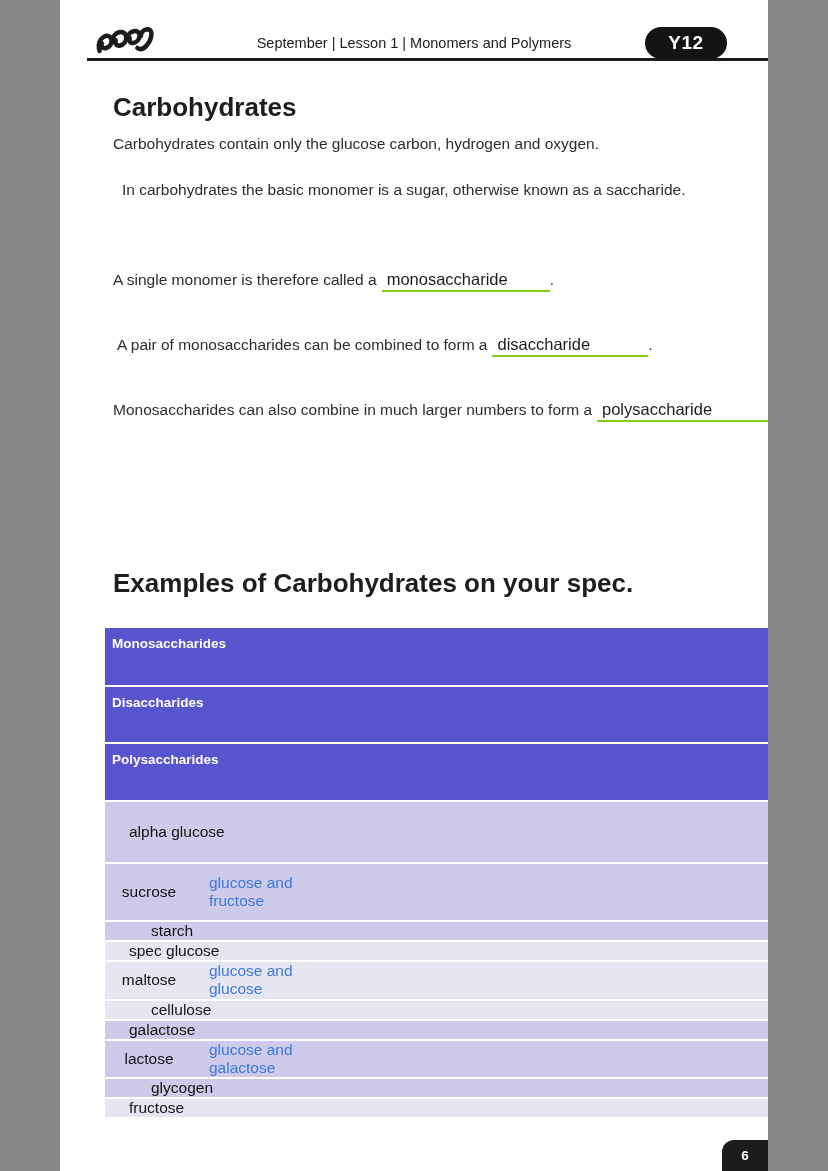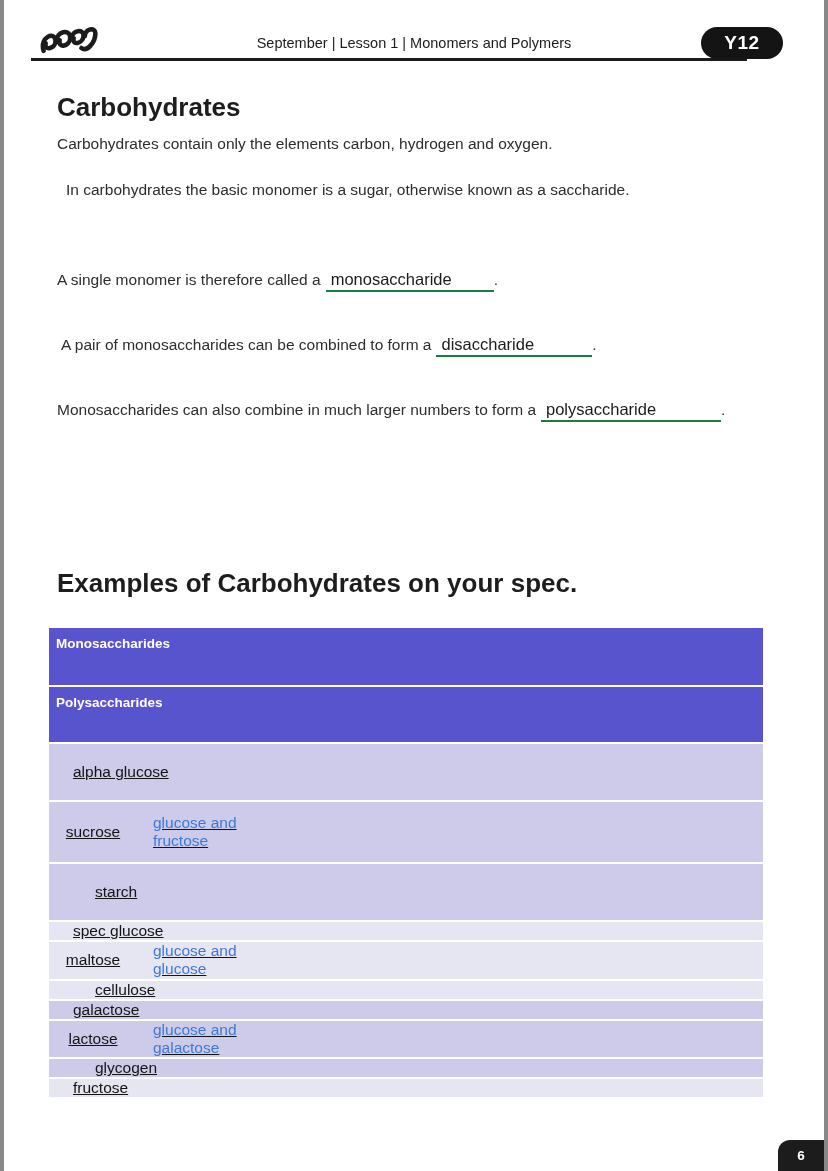--- a/index.html
+++ b/index.html
@@ -1,19 +1,19 @@
 <!DOCTYPE html>
 <html><head>
 <meta charset="utf-8">
 <style>
   * { margin:0; padding:0; box-sizing:border-box; }
   html,body { background:#888; }
   .page {
     position:relative;
-    width:820px; height:1171px;
+    width:708px; height:1171px;
     background:#ffffff;
     margin:0 auto;
     font-family:"Liberation Sans", sans-serif;
     color:#2d2d2d;
     overflow:hidden;
   }
 
   
   .logo { position:absolute; left:34px; top:22px; width:70px; height:38px; }
   .hdr-text {
@@ -37,21 +37,21 @@
   .para { position:absolute; font-size:15.5px; color:#2d2d2d; }
   .para-1 { left:53px; top:135px; }
   .para-2 { left:43px; top:181px;margin-left:19px; }
 
   .fill { position:absolute; font-size:15.5px; color:#2d2d2d; white-space:nowrap; }
   .fill-1 { left:53px; top:270px; }
   .fill-2 { left:57px; top:335px; }
   .fill-3 { left:53px; top:400px; }
   .answer {
     display:inline-block;
-    border-bottom:2px solid #15803d;
+    border-bottom:2px solid #84cc16;
     padding:0 0 1px 5px;
     margin-left:5px;
     font-size:16.5px; color:#1b1b1b;
   }
   .fill-1 .answer { padding-right:42px; }
   .fill-2 .answer { padding-right:58px; }
   .fill-3 .answer { padding-right:65px; }
 
   .section-title { position:absolute; left:53px; top:568px; font-size:26px; font-weight:700; color:#1d1d1d; }
 
@@ -62,21 +62,21 @@
     grid-template-columns:1fr;
     grid-template-rows:57px 55px 56px 60px 56px;
     gap:2px;
     background:#ffffff;
   }
   .th {
     background:#5754CE; color:#ffffff;
     font-weight:700; font-size:13.5px;
     padding:8px 0 0 7px;
   }
-  .td { display:flex; align-items:center; font-size:15.5px; color:#141414;text-decoration:underline; }
+  .td { display:flex; align-items:center; font-size:15.5px; color:#141414; }
   .row-odd  { background:#CDCBE9; }
   .row-even { background:#E6E5F2; }
   .td-mono { padding-left:24px; }
   .td-poly { padding-left:46px; }
   .di-name { flex:0 0 88px; text-align:center; }
   .di-answer {
     margin-left:16px; width:96px;
     color:#3D79D6; line-height:1.18; font-size:15.5px;
   }
 
@@ -101,33 +101,34 @@
         <path d="M48 23 C48 10 66 8 65 19 C64 30 48 33 51 22"></path>
         <path d="M67 19 C67 8 82 6 82 15 C82 28 70 42 62 36"></path>
       </g>
     </svg>
     <div class="hdr-text">September | Lesson 1 | Monomers and Polymers</div>
     <div class="y-badge">Y12</div>
     <div class="hdr-rule"></div>
   </div>
 
   <h1 class="title">Carbohydrates</h1>
-  <p class="para para-1">Carbohydrates contain only the elements carbon, hydrogen and oxygen.</p>
+  <p class="para para-1">Carbohydrates contain only the glucose carbon, hydrogen and oxygen.</p>
   <p class="para para-2">In carbohydrates the basic monomer is a sugar, otherwise known as a saccharide.</p>
 
   <p class="fill fill-1"><span>A single monomer is therefore called a</span><span class="answer">monosaccharide</span><span>.</span></p>
 
   <p class="fill fill-2"><span>A pair of monosaccharides can be combined to form a</span><span class="answer">disaccharide</span><span>.</span></p>
 
   <p class="fill fill-3"><span>Monosaccharides can also combine in much larger numbers to form a</span><span class="answer">polysaccharide</span><span>.</span></p>
 
   <h2 class="section-title">Examples of Carbohydrates on your spec.</h2>
 
   <div class="spec-table">
     <div class="th">Monosaccharides</div>
+    <div class="th">Disaccharides</div>
     <div class="th">Polysaccharides</div>
 
     <div class="td td-mono row-odd">alpha glucose</div>
     <div class="td row-odd">
       <span class="di-name">sucrose</span>
       <span class="di-answer">glucose and fructose</span>
     </div>
     <div class="td td-poly row-odd">starch</div>
 
     <div class="td td-mono row-even">spec glucose</div>

